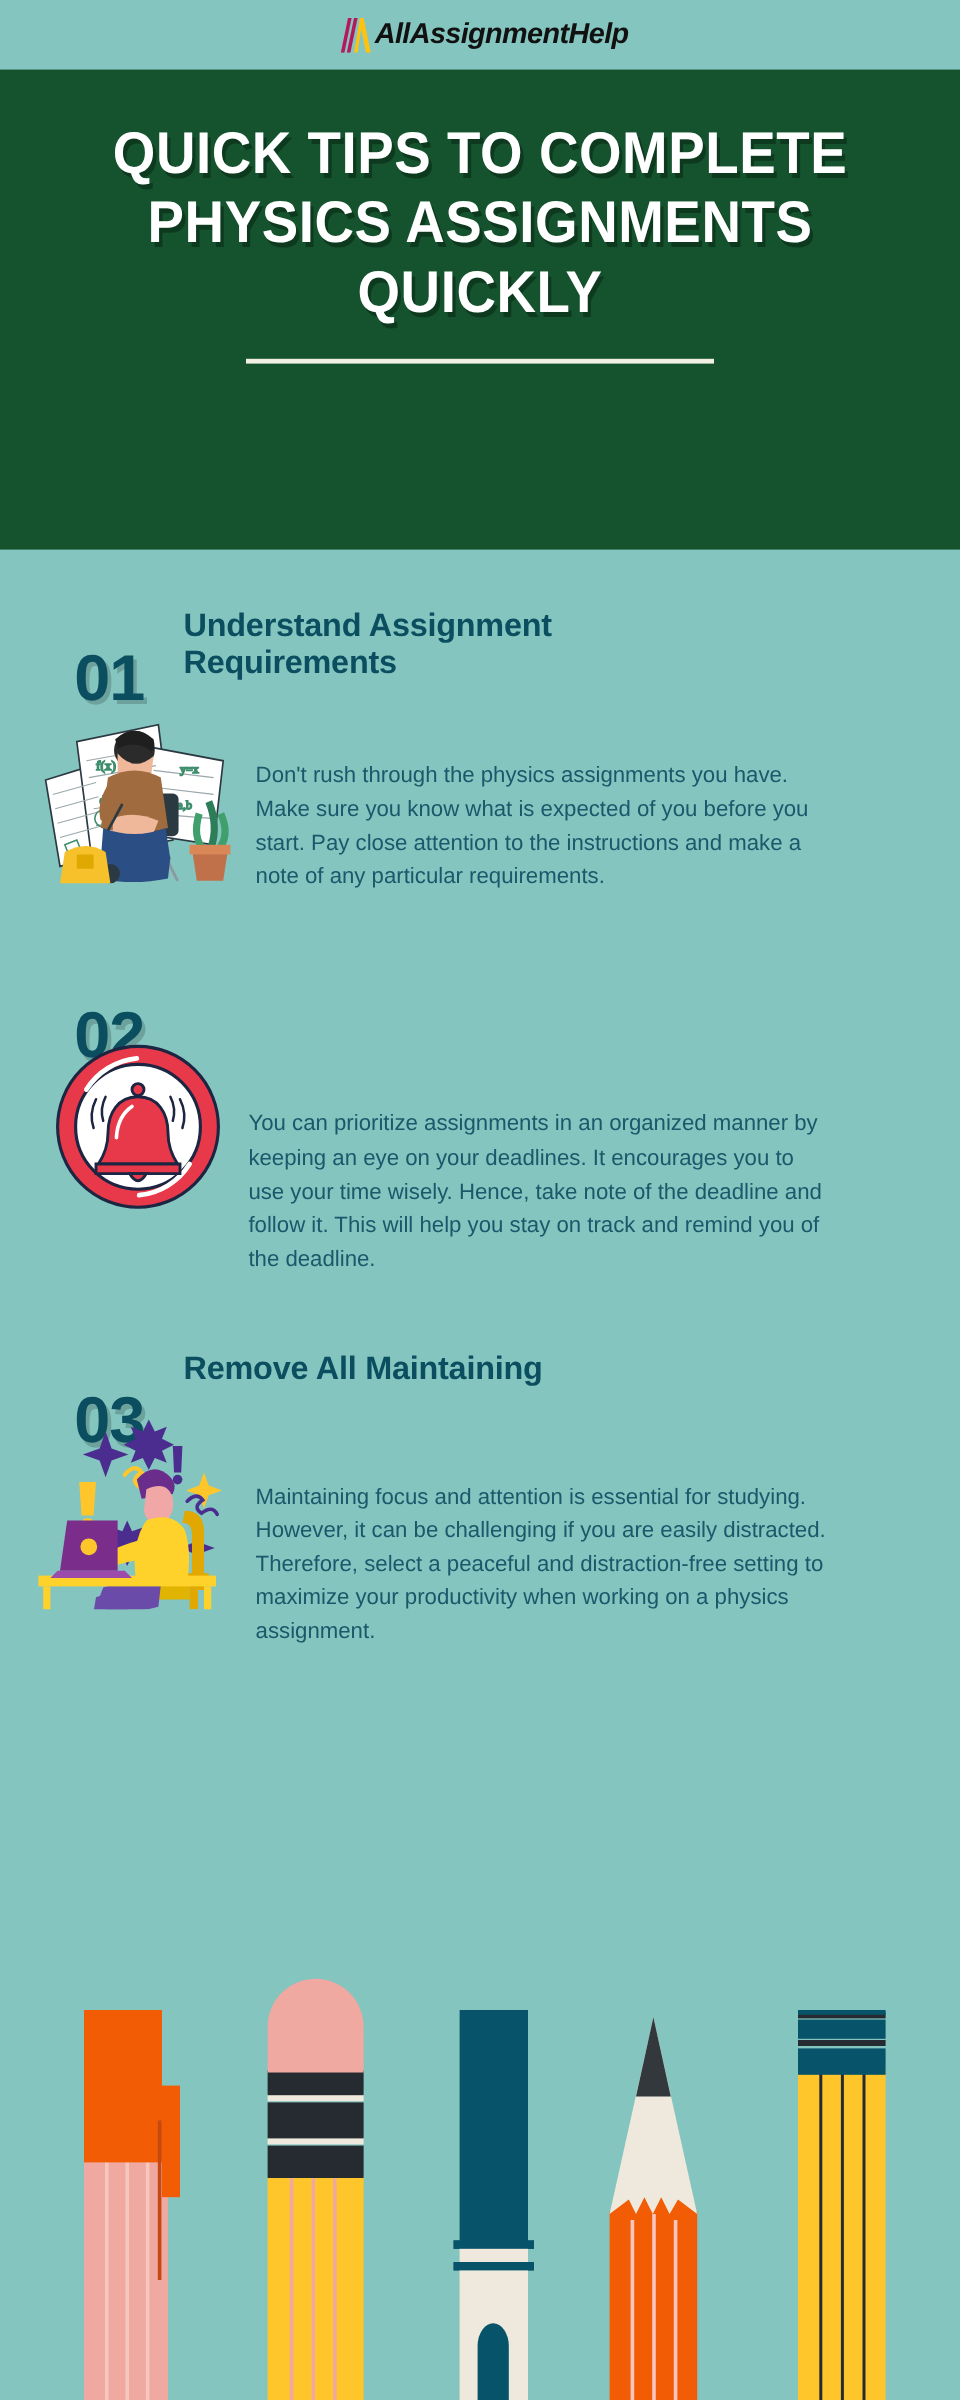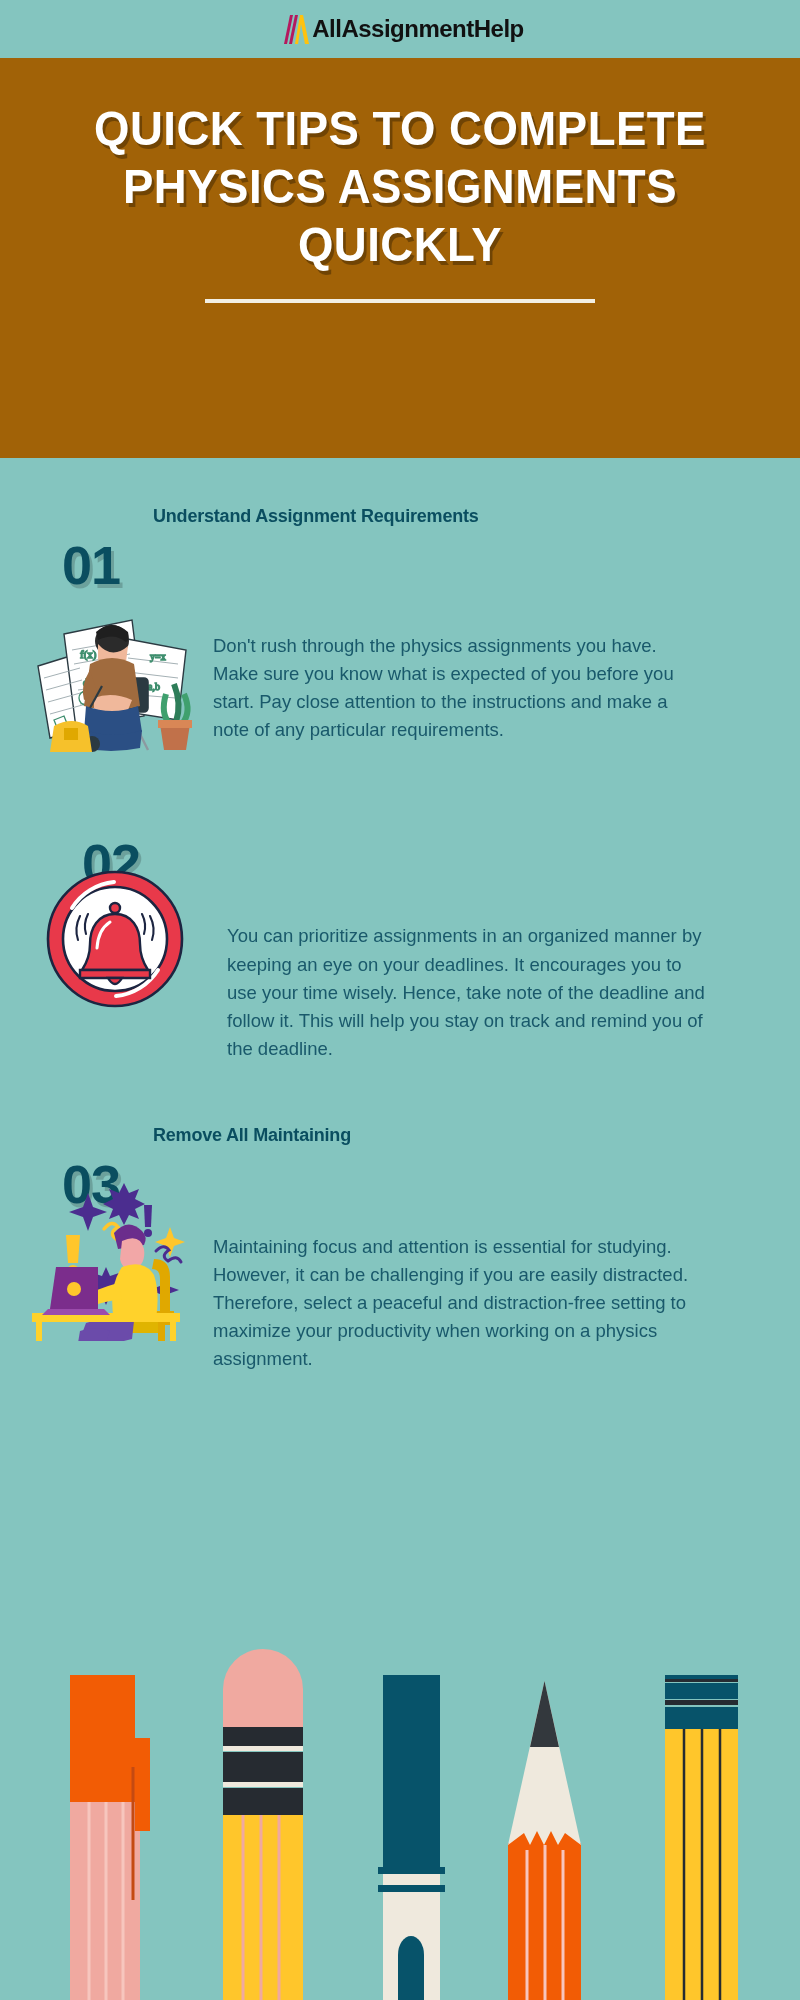--- a/index.html
+++ b/index.html
@@ -17,29 +17,30 @@
     background:#84C5BF;
     display:flex;
     align-items:center;
     justify-content:center;
   }
   .logo { display:flex; align-items:center; gap:2px; }
   .logo-mark { display:block; }
   .logo-text {
     font-family:"Liberation Sans", sans-serif;
     font-weight:bold;
+    font-style:italic;
     font-size:24px;
     color:#111111;
     letter-spacing:-0.5px;
     line-height:1;
   }
 
   
   .header {
-    background:#a16207;
+    background:#14532d;
     height:400px;
     padding-top:42px;
     text-align:center;
     position:relative;
   }
   .header-title {
     font-family:"Liberation Sans", sans-serif;
     font-weight:bold;
     font-size:49px;
     line-height:1.18;
@@ -71,21 +72,21 @@
     text-shadow:3px 4px 0 rgba(0,0,0,0.18);
     width:120px;
     text-align:right;
     flex:0 0 120px;
     letter-spacing:-1px;
     margin-top:32px;
   }
   .tip-title {
     font-family:"Liberation Sans", sans-serif;
     font-weight:bold;
-    font-size:18px;
+    font-size:27px;
     line-height:1.16;
     color:#0A4E60;
     margin-left:33px;
     max-width:490px;
     letter-spacing:-0.2px;
   }
   .tip-body {
     font-family:"Liberation Sans", sans-serif;
     font-size:18.5px;
     line-height:1.52;
@@ -125,21 +126,21 @@
 
 <div class="tips">
 
   <div class="tip" style="padding-top:48px;">
     <div class="tip-head">
       <div class="tip-num">01</div>
       <div class="tip-title">Understand Assignment Requirements</div>
     </div>
     <div class="tip-body" style="margin-top:40px;">Don't rush through the physics assignments you have. Make sure you know what is expected of you before you start. Pay close attention to the instructions and make a note of any particular requirements.</div>
 
-    <div class="tip-art" style="left:28px; top:140px; width:170px; height:155px;">
+    <div class="tip-art" style="left:28px; top:124px; width:170px; height:155px;">
       <svg width="170" height="155" viewBox="0 0 170 155" aria-hidden="true">
 
         <g stroke="#2B3A42" stroke-width="1.4" fill="#FFFFFF">
           <polygon points="10,68 52,55 66,128 22,140"></polygon>
           <polygon points="36,36 104,22 116,118 48,130"></polygon>
           <polygon points="94,40 158,52 150,122 86,112"></polygon>
         </g>
         <g stroke="#9AA7AB" stroke-width="0.9">
           <line x1="16" y1="80" x2="52" y2="70"></line>
             <line x1="18" y1="92" x2="54" y2="82"></line>
@@ -191,21 +192,21 @@
           <path d="M146 86 q8 20 2 38" stroke="#2E7D59" stroke-width="6" fill="none"></path>
           <path d="M138 96 q-6 20 4 30" stroke="#3FA06E" stroke-width="6" fill="none"></path>
           <path d="M156 96 q8 18 -2 30" stroke="#3FA06E" stroke-width="6" fill="none"></path>
           <path d="M132 126 h30 l-4 26 h-22 Z" fill="#C1714A"></path>
           <rect x="130" y="122" width="34" height="8" fill="#D98756"></rect>
         </g>
       </svg>
     </div>
   </div>
 
-  <div class="tip" style="padding-top:60px;padding-left:20px;">
+  <div class="tip" style="padding-top:60px;">
     <div class="tip-head">
       <div class="tip-num">02</div>
     </div>
     <div class="tip-body" style="margin-top:32px; margin-left:207px;">You can prioritize assignments in an organized manner by keeping an eye on your deadlines. It encourages you to use your time wisely. Hence, take note of the deadline and follow it. This will help you stay on track and remind you of the deadline.</div>
 
     <div class="tip-art" style="left:40px; top:120px; width:150px; height:150px;">
       <svg width="150" height="150" viewBox="0 0 150 150" aria-hidden="true">
         <circle cx="75" cy="75" r="67" fill="#E8394A" stroke="#1C2541" stroke-width="2.6"></circle>
         <circle cx="75" cy="75" r="52" fill="#FFFFFF" stroke="#1C2541" stroke-width="2.6"></circle>
         <path d="M32 44 a56 56 0 0 1 42 -26" stroke="#FFFFFF" stroke-width="4" fill="none" stroke-linecap="round"></path>

